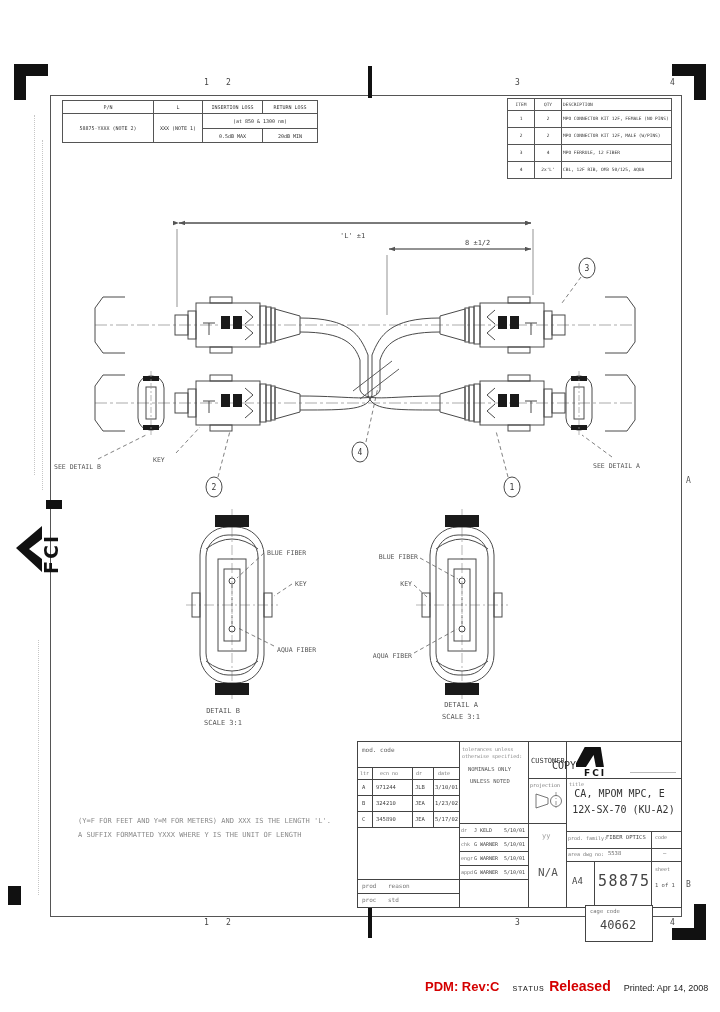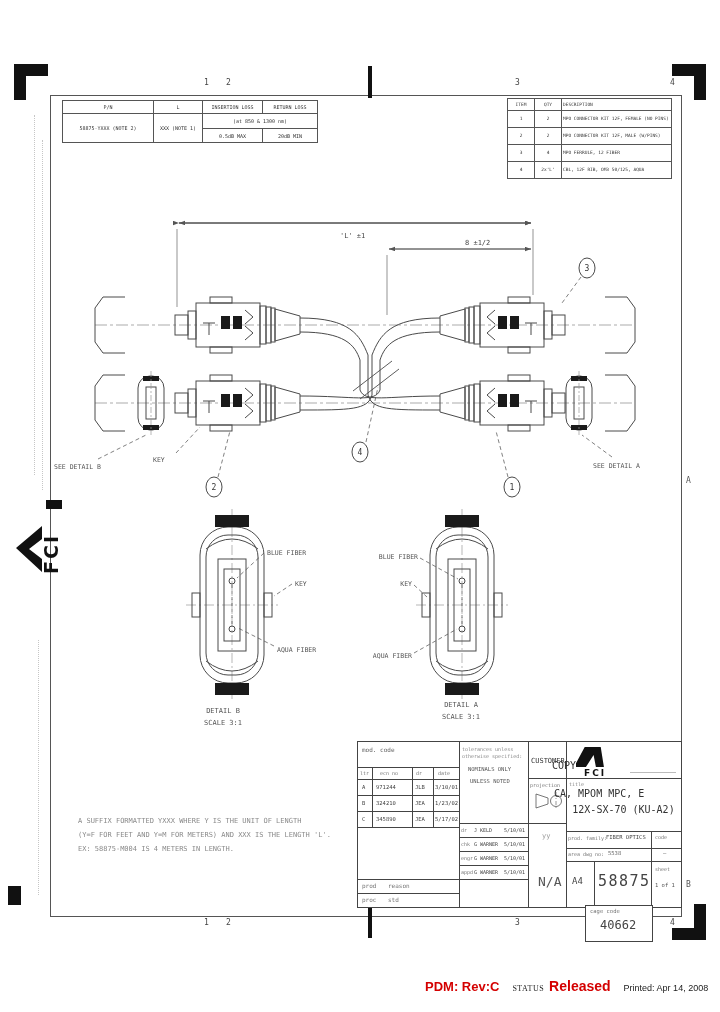--- a/index.html
+++ b/index.html
@@ -231,23 +231,22 @@
     <path d="M264,80 L277,92" stroke-width="0.7" stroke-dasharray="4 3"></path>
     <text class="svgt" x="262" y="81" text-anchor="end">KEY</text>
     <path d="M264,148 L307,124" stroke-width="0.7" stroke-dasharray="4 3"></path>
     <text class="svgt" x="262" y="153" text-anchor="end">AQUA FIBER</text>
     <text class="capt" x="311" y="202">DETAIL A</text>
     <text class="capt" x="311" y="214">SCALE 3:1</text>
   </g>
 </svg>
 
 <div class="a" style="left:65px;top:814px;width:305px;font-size:7px;line-height:14px;color:#8a8a8a;">
+  <div class="t" style="padding-left:13px;">(Y=F FOR FEET AND Y=M FOR METERS) AND XXX IS THE LENGTH 'L'.</div>
   <div class="t" style="padding-left:13px;">A SUFFIX FORMATTED YXXX WHERE Y IS THE UNIT OF LENGTH</div>
-  <div class="t" style="padding-left:13px;">(Y=F FOR FEET AND Y=M FOR METERS) AND XXX IS THE LENGTH 'L'.</div>
-  <div class="t" style="padding-left:13px;">EX: 58875-M004 IS 4 METERS IN LENGTH.</div>
 </div>
 
 <div id="tblock" class="a" style="left:357px;top:741px;width:323px;height:165px;border:1px solid #444;font-size:5.5px;color:#444;">
 
   <div class="v" style="left:101px;top:0;height:165px;"></div>
   <div class="v" style="left:170px;top:0;height:165px;"></div>
   <div class="v" style="left:208px;top:0;height:165px;"></div>
 
   <div class="h" style="left:0;top:25px;width:101px;"></div>
   <div class="h" style="left:0;top:37px;width:101px;"></div>
@@ -322,29 +321,29 @@
   <div class="tx" style="left:194px;top:18px;font-size:10px;color:#333;">COPY</div>
   <div class="tx" style="left:172px;top:40px;font-size:5px;color:#777;">projection</div>
   <svg class="tx" style="left:175px;top:48px;" width="30" height="22" viewBox="0 0 30 22">
     <g stroke="#555" stroke-width="0.8" fill="none">
       <path d="M3,4 L15,8 V14 L3,18 Z"></path>
       <circle cx="23" cy="11" r="5.5"></circle>
       <path d="M23,2 V20" stroke-dasharray="4 2 1 2" stroke-width="0.6"></path>
     </g>
   </svg>
   <div class="tx" style="left:184px;top:90px;font-size:7px;color:#999;">yy</div>
-  <div class="tx" style="left:180px;top:132px;font-size:13px;color:#555;">N/A</div>
+  <div class="tx" style="left:180px;top:124px;font-size:11px;color:#555;">N/A</div>
 
   <svg class="tx" style="left:218px;top:3px;" width="52" height="32" viewBox="0 0 52 32">
     <polygon points="9,2 25,2 31,22 23,22 19,10 13,22 1,22" fill="#111" transform="skewX(-8)"></polygon>
     <text x="8" y="31" style="font:bold 9px 'DejaVu Sans',sans-serif;fill:#111;letter-spacing:2px;">FCI</text>
   </svg>
   <div class="tx" style="left:272px;top:30px;width:46px;height:1px;background:#bbb;"></div>
   <div class="tx" style="left:211px;top:39px;font-size:5px;color:#888;">title</div>
-  <div class="tx t" style="left:196px;top:46px;width:115px;font-size:10px;color:#333;">CA, MPOM MPC, E</div>
+  <div class="tx t" style="left:204px;top:46px;width:115px;text-align:center;font-size:10px;color:#333;">CA, MPOM MPC, E</div>
   <div class="tx t" style="left:208px;top:62px;width:115px;text-align:center;font-size:10px;color:#333;">12X-SX-70 (KU-A2)</div>
 
   <div class="tx" style="left:210px;top:93px;font-size:5px;color:#777;">prod. family:</div>
   <div class="tx" style="left:248px;top:92px;font-size:5.5px;color:#444;">FIBER OPTICS</div>
   <div class="tx" style="left:297px;top:92px;font-size:5px;color:#777;">code</div>
   <div class="tx" style="left:210px;top:109px;font-size:5px;color:#777;">area dwg no:</div>
   <div class="tx" style="left:250px;top:108px;font-size:5.5px;color:#666;">5538</div>
   <div class="tx" style="left:305px;top:108px;font-size:5.5px;color:#666;">—</div>
 
   <div class="tx" style="left:214px;top:134px;font-size:9px;color:#444;">A4</div>
@@ -361,16 +360,16 @@
 <div class="a" style="left:12px;top:496px;width:52px;height:124px;">
   <svg width="52" height="124" viewBox="0 0 52 124">
     <rect x="34" y="4" width="16" height="9" fill="#111"></rect>
     <polygon points="30,30 4,52 30,76 30,63 17,53 30,43" fill="#111"></polygon>
     <text x="46" y="78" transform="rotate(-90 46 78)" style="font:bold 19px 'DejaVu Sans',sans-serif;fill:#111;letter-spacing:2px;">FCI</text>
   </svg>
 </div>
 
 <div class="a" style="left:425px;top:978px;display:flex;align-items:baseline;gap:13px;font-family:'Liberation Sans',sans-serif;">
   <span class="t" style="font-family:Liberation Sans, sans-serif;font-weight:bold;font-size:13px;color:#d40000;">PDM: Rev:C</span>
-  <span class="t" style="font-family:Liberation Serif, serif;font-size:8px;color:#222;letter-spacing:0.5px;">STATUS</span>
+  <span class="t" style="font-family:Liberation Mono, monospace;font-size:8px;color:#222;letter-spacing:0.5px;">STATUS</span>
   <span class="t" style="font-family:'Liberation Sans',sans-serif;font-weight:bold;font-size:14px;color:#d40000;margin-left:-8px;">Released</span>
   <span class="t" style="font-family:'Liberation Sans',sans-serif;font-size:9px;color:#222;">Printed: Apr 14, 2008</span>
 </div>
 
 </body></html>

